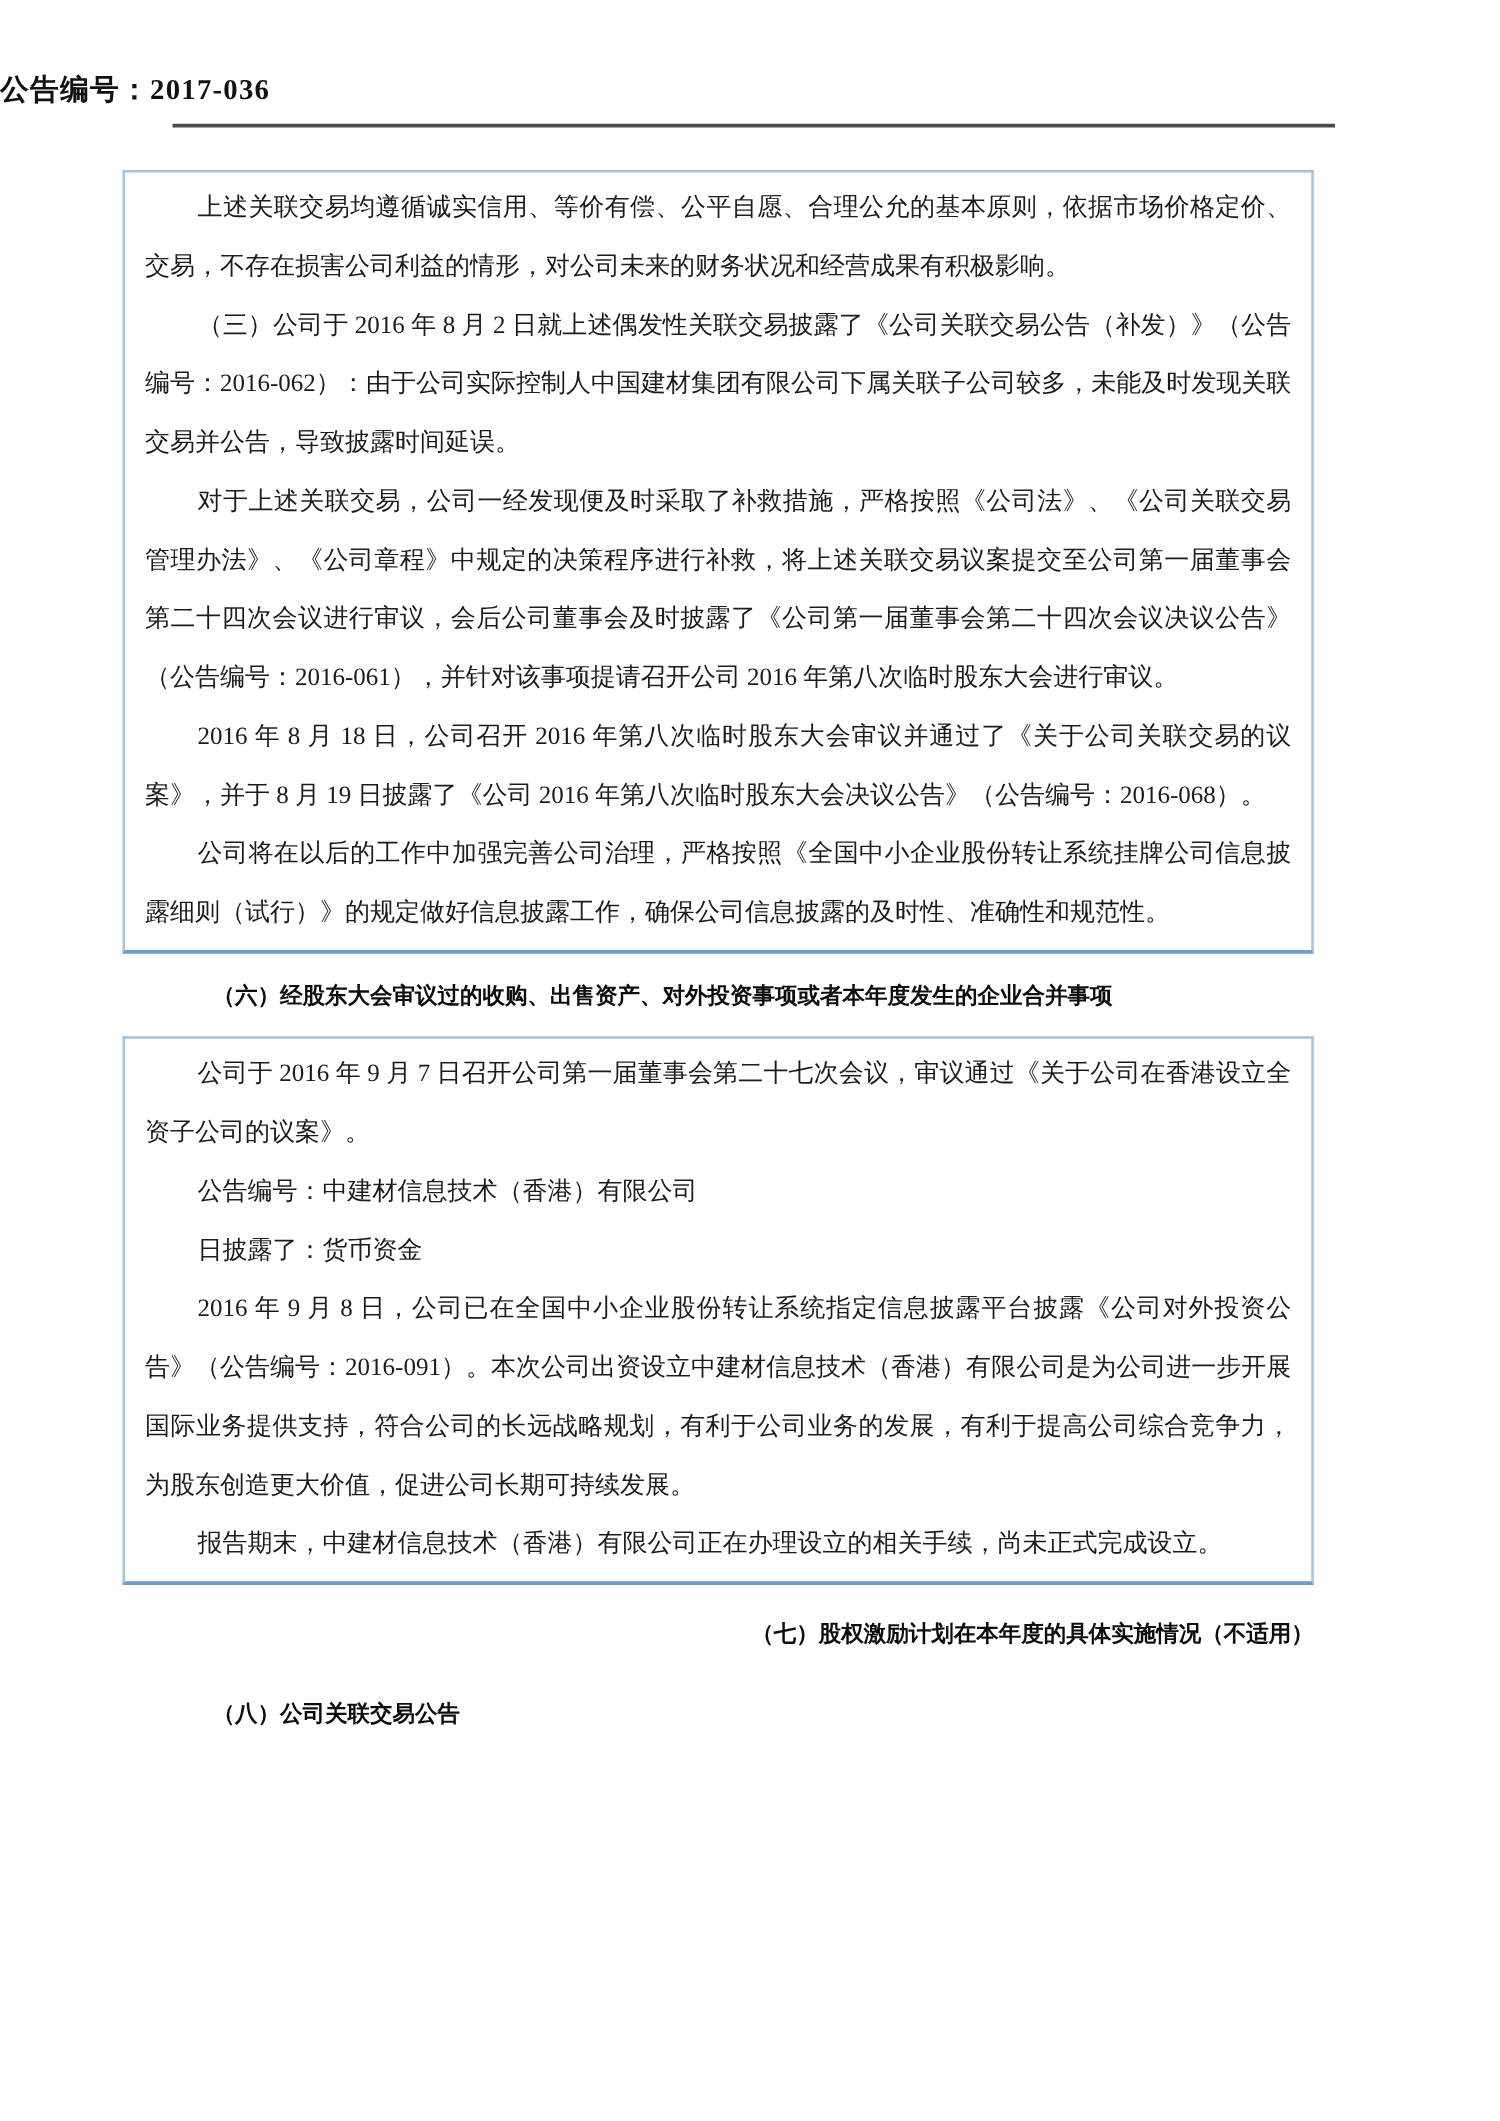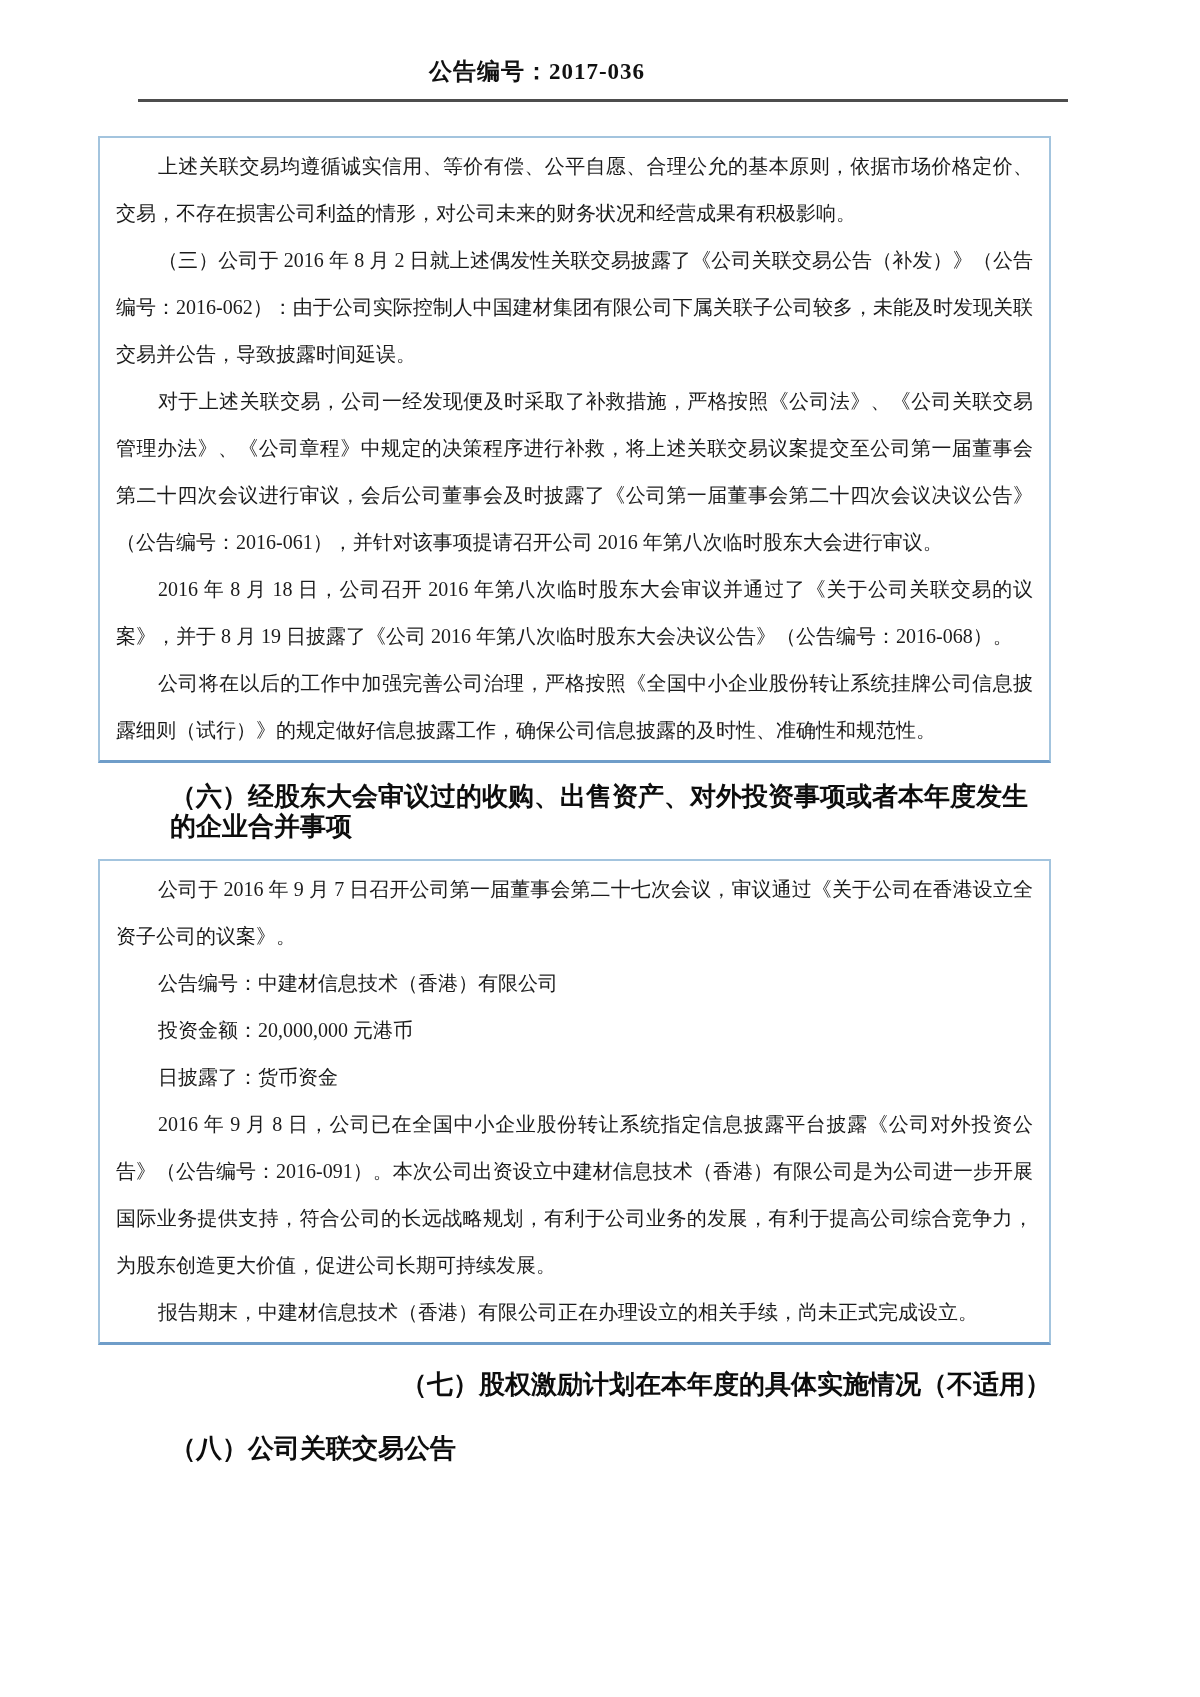--- a/index.html
+++ b/index.html
@@ -14,21 +14,21 @@
     width: 1200px;
     height: 1697px;
     background: #ffffff;
     overflow: hidden;
   }
   
   .header {
     padding-top: 56px;
   }
   .doc-number {
-    text-align: center;
+    text-align: left;
     padding-right: 126px;
     font-size: 23px;
     font-weight: 700;
     letter-spacing: 1px;
     color: #111;
   }
   .header-rule {
     margin: 12px 0 0 138px;
     width: 930px;
     height: 3px;
@@ -51,21 +51,21 @@
   .textbox p {
     font-size: 20px;
     line-height: 47px;
     text-align: justify;
     text-indent: 42px;
     color: #1b1b1b;
   }
   .section-heading {
     font-family: "Liberation Sans", "DejaVu Sans", sans-serif;
     font-weight: 700;
-    font-size: 26px;
+    font-size: 18px;
     line-height: 30px;
     color: #0d0d0d;
     padding-left: 72px;
   }
   .heading-6 { margin-top: 18px; margin-bottom: 18px; }
   .heading-7 { margin-top: 24px; text-align: right; }
   .heading-8 { margin-top: 34px; margin-bottom: 16px; }
 </style>
 </head>
 <body>
@@ -85,21 +85,20 @@
       <p>对于上述关联交易，公司一经发现便及时采取了补救措施，严格按照《公司法》、《公司关联交易管理办法》、《公司章程》中规定的决策程序进行补救，将上述关联交易议案提交至公司第一届董事会第二十四次会议进行审议，会后公司董事会及时披露了《公司第一届董事会第二十四次会议决议公告》（公告编号：2016-061），并针对该事项提请召开公司 2016 年第八次临时股东大会进行审议。</p>
       <p>2016 年 8 月 18 日，公司召开 2016 年第八次临时股东大会审议并通过了《关于公司关联交易的议案》，并于 8 月 19 日披露了《公司 2016 年第八次临时股东大会决议公告》（公告编号：2016-068）。</p>
       <p>公司将在以后的工作中加强完善公司治理，严格按照《全国中小企业股份转让系统挂牌公司信息披露细则（试行）》的规定做好信息披露工作，确保公司信息披露的及时性、准确性和规范性。</p>
     </div>
 
     <div class="section-heading heading-6">（六）经股东大会审议过的收购、出售资产、对外投资事项或者本年度发生的企业合并事项</div>
 
     <div class="textbox box2">
       <p>公司于 2016 年 9 月 7 日召开公司第一届董事会第二十七次会议，审议通过《关于公司在香港设立全资子公司的议案》。</p>
       <p>公告编号：中建材信息技术（香港）有限公司</p>
-      <p>投资金额：20,000,000 元港币</p>
       <p>日披露了：货币资金</p>
       <p>2016 年 9 月 8 日，公司已在全国中小企业股份转让系统指定信息披露平台披露《公司对外投资公告》（公告编号：2016-091）。本次公司出资设立中建材信息技术（香港）有限公司是为公司进一步开展国际业务提供支持，符合公司的长远战略规划，有利于公司业务的发展，有利于提高公司综合竞争力，为股东创造更大价值，促进公司长期可持续发展。</p>
       <p>报告期末，中建材信息技术（香港）有限公司正在办理设立的相关手续，尚未正式完成设立。</p>
     </div>
 
     <div class="section-heading heading-7">（七）股权激励计划在本年度的具体实施情况（不适用）</div>
 
     <div class="section-heading heading-8">（八）公司关联交易公告</div>
 
 

